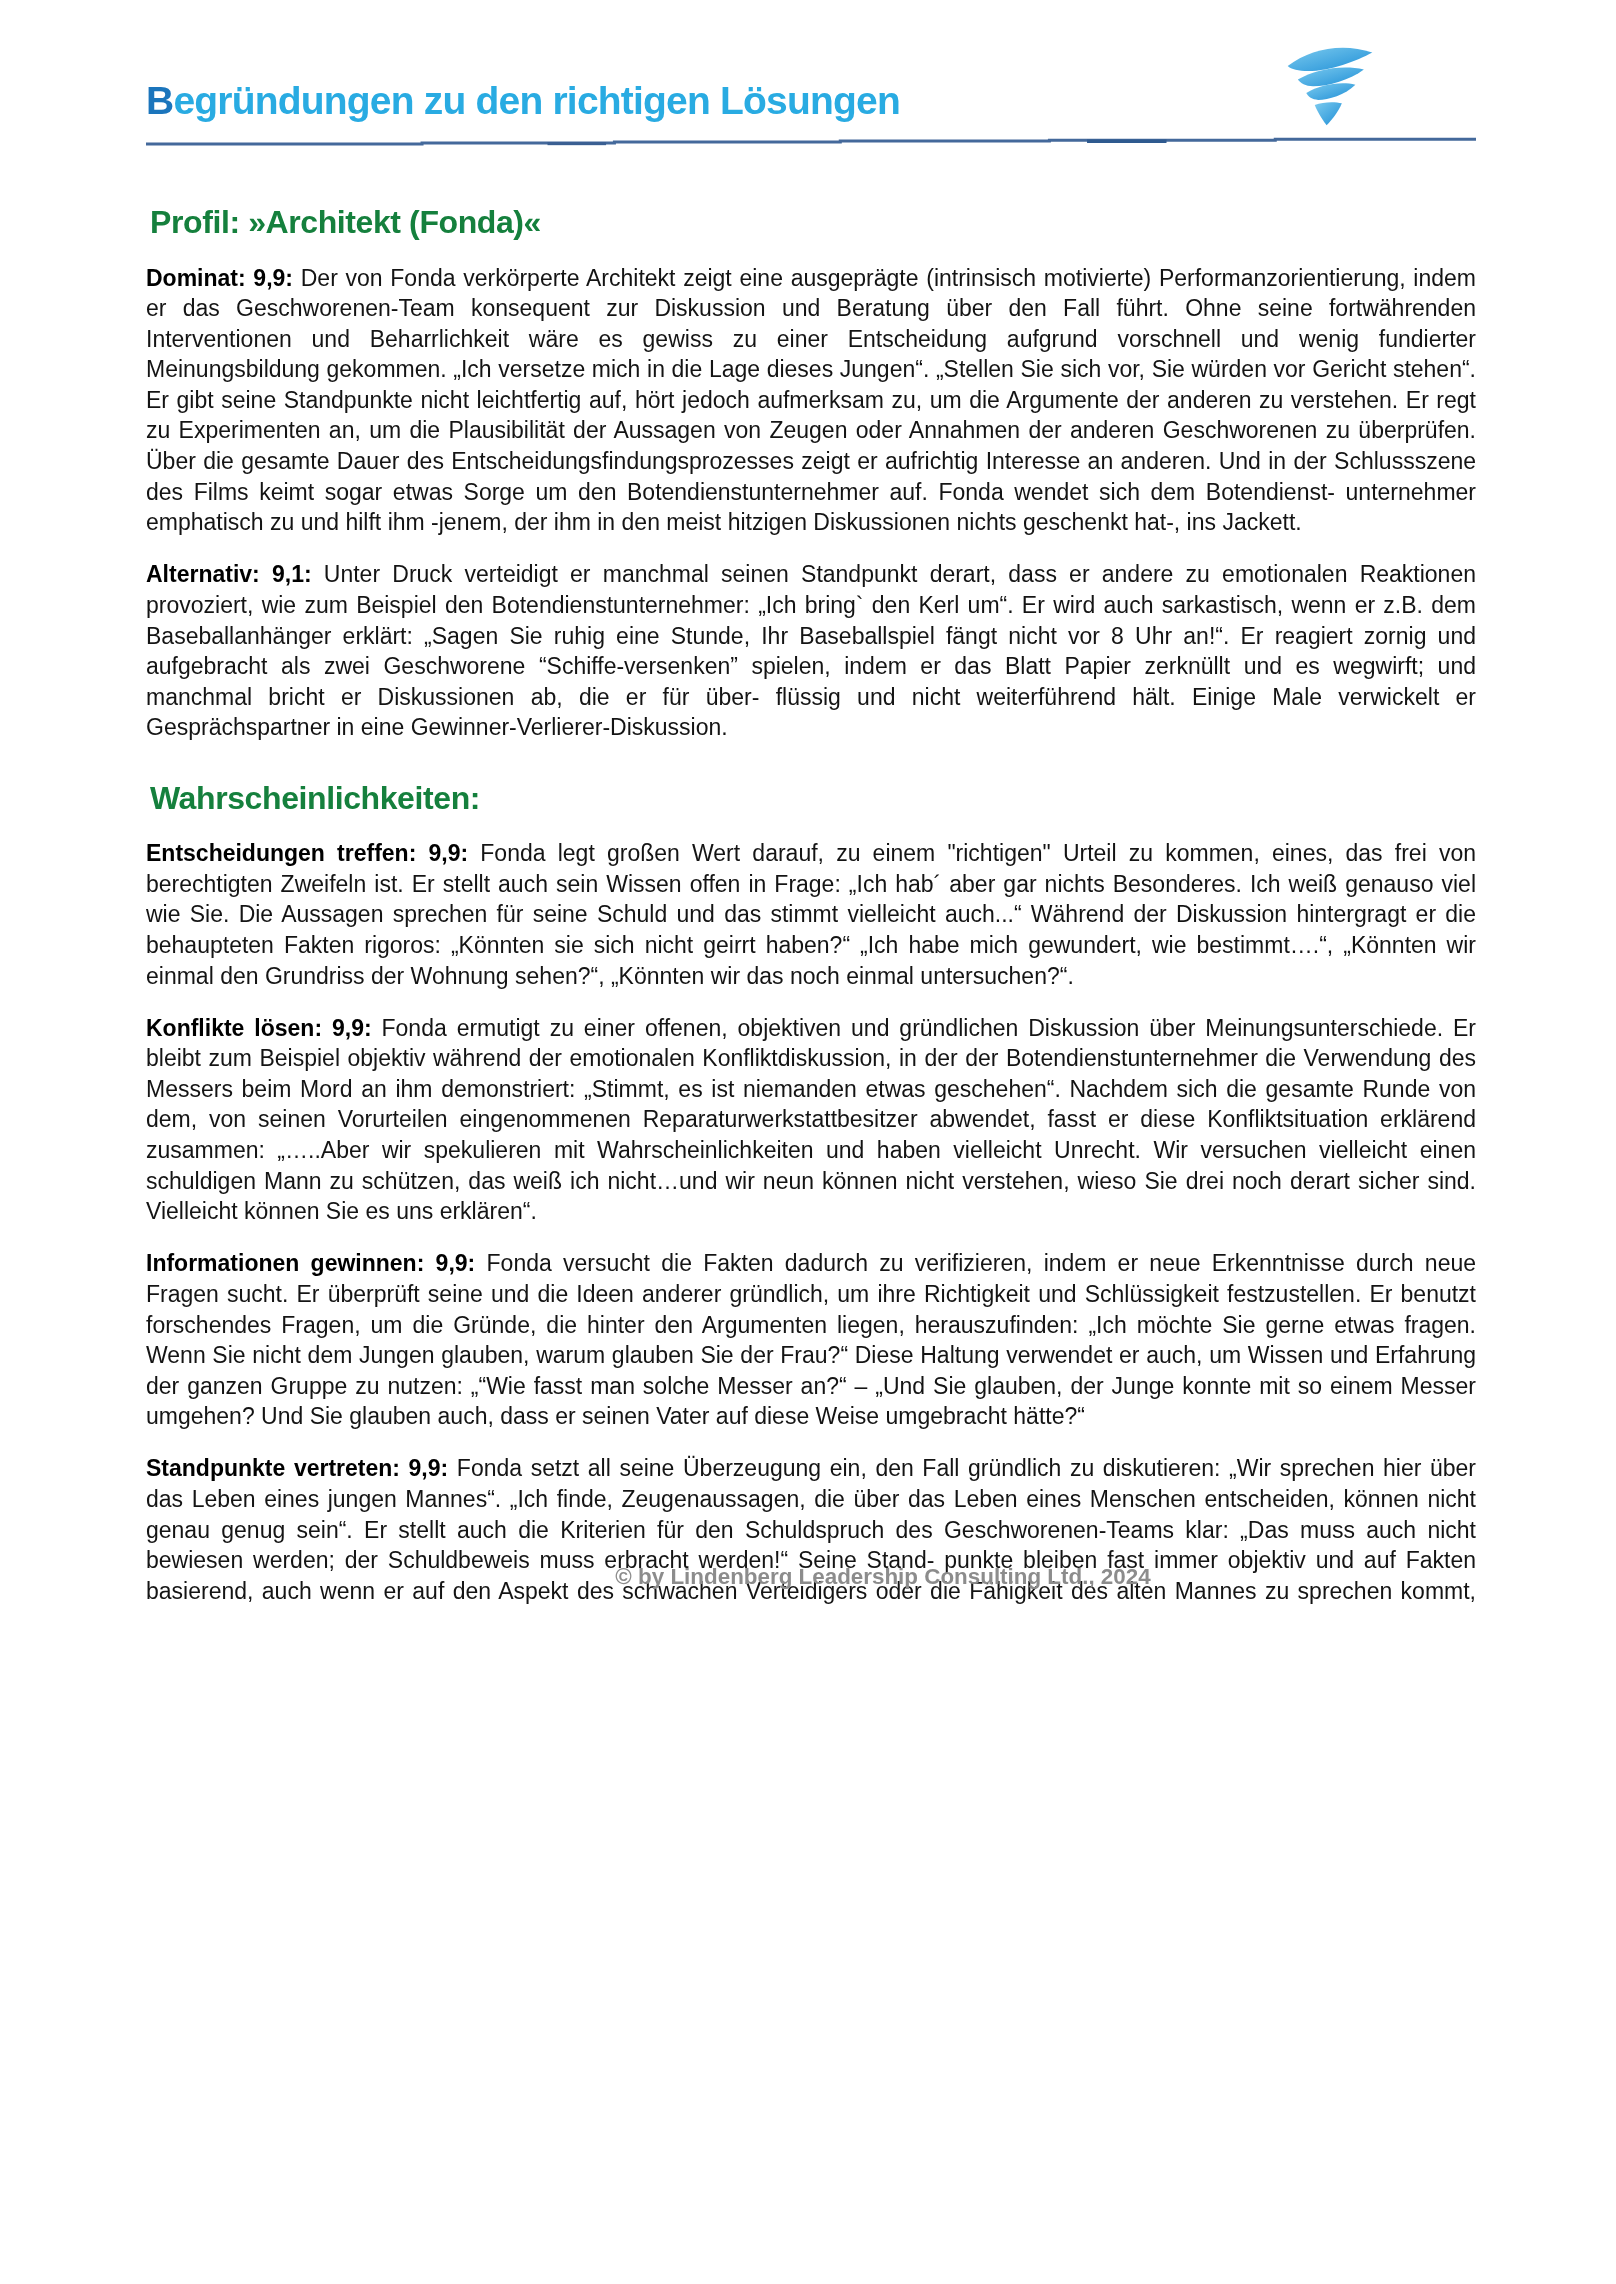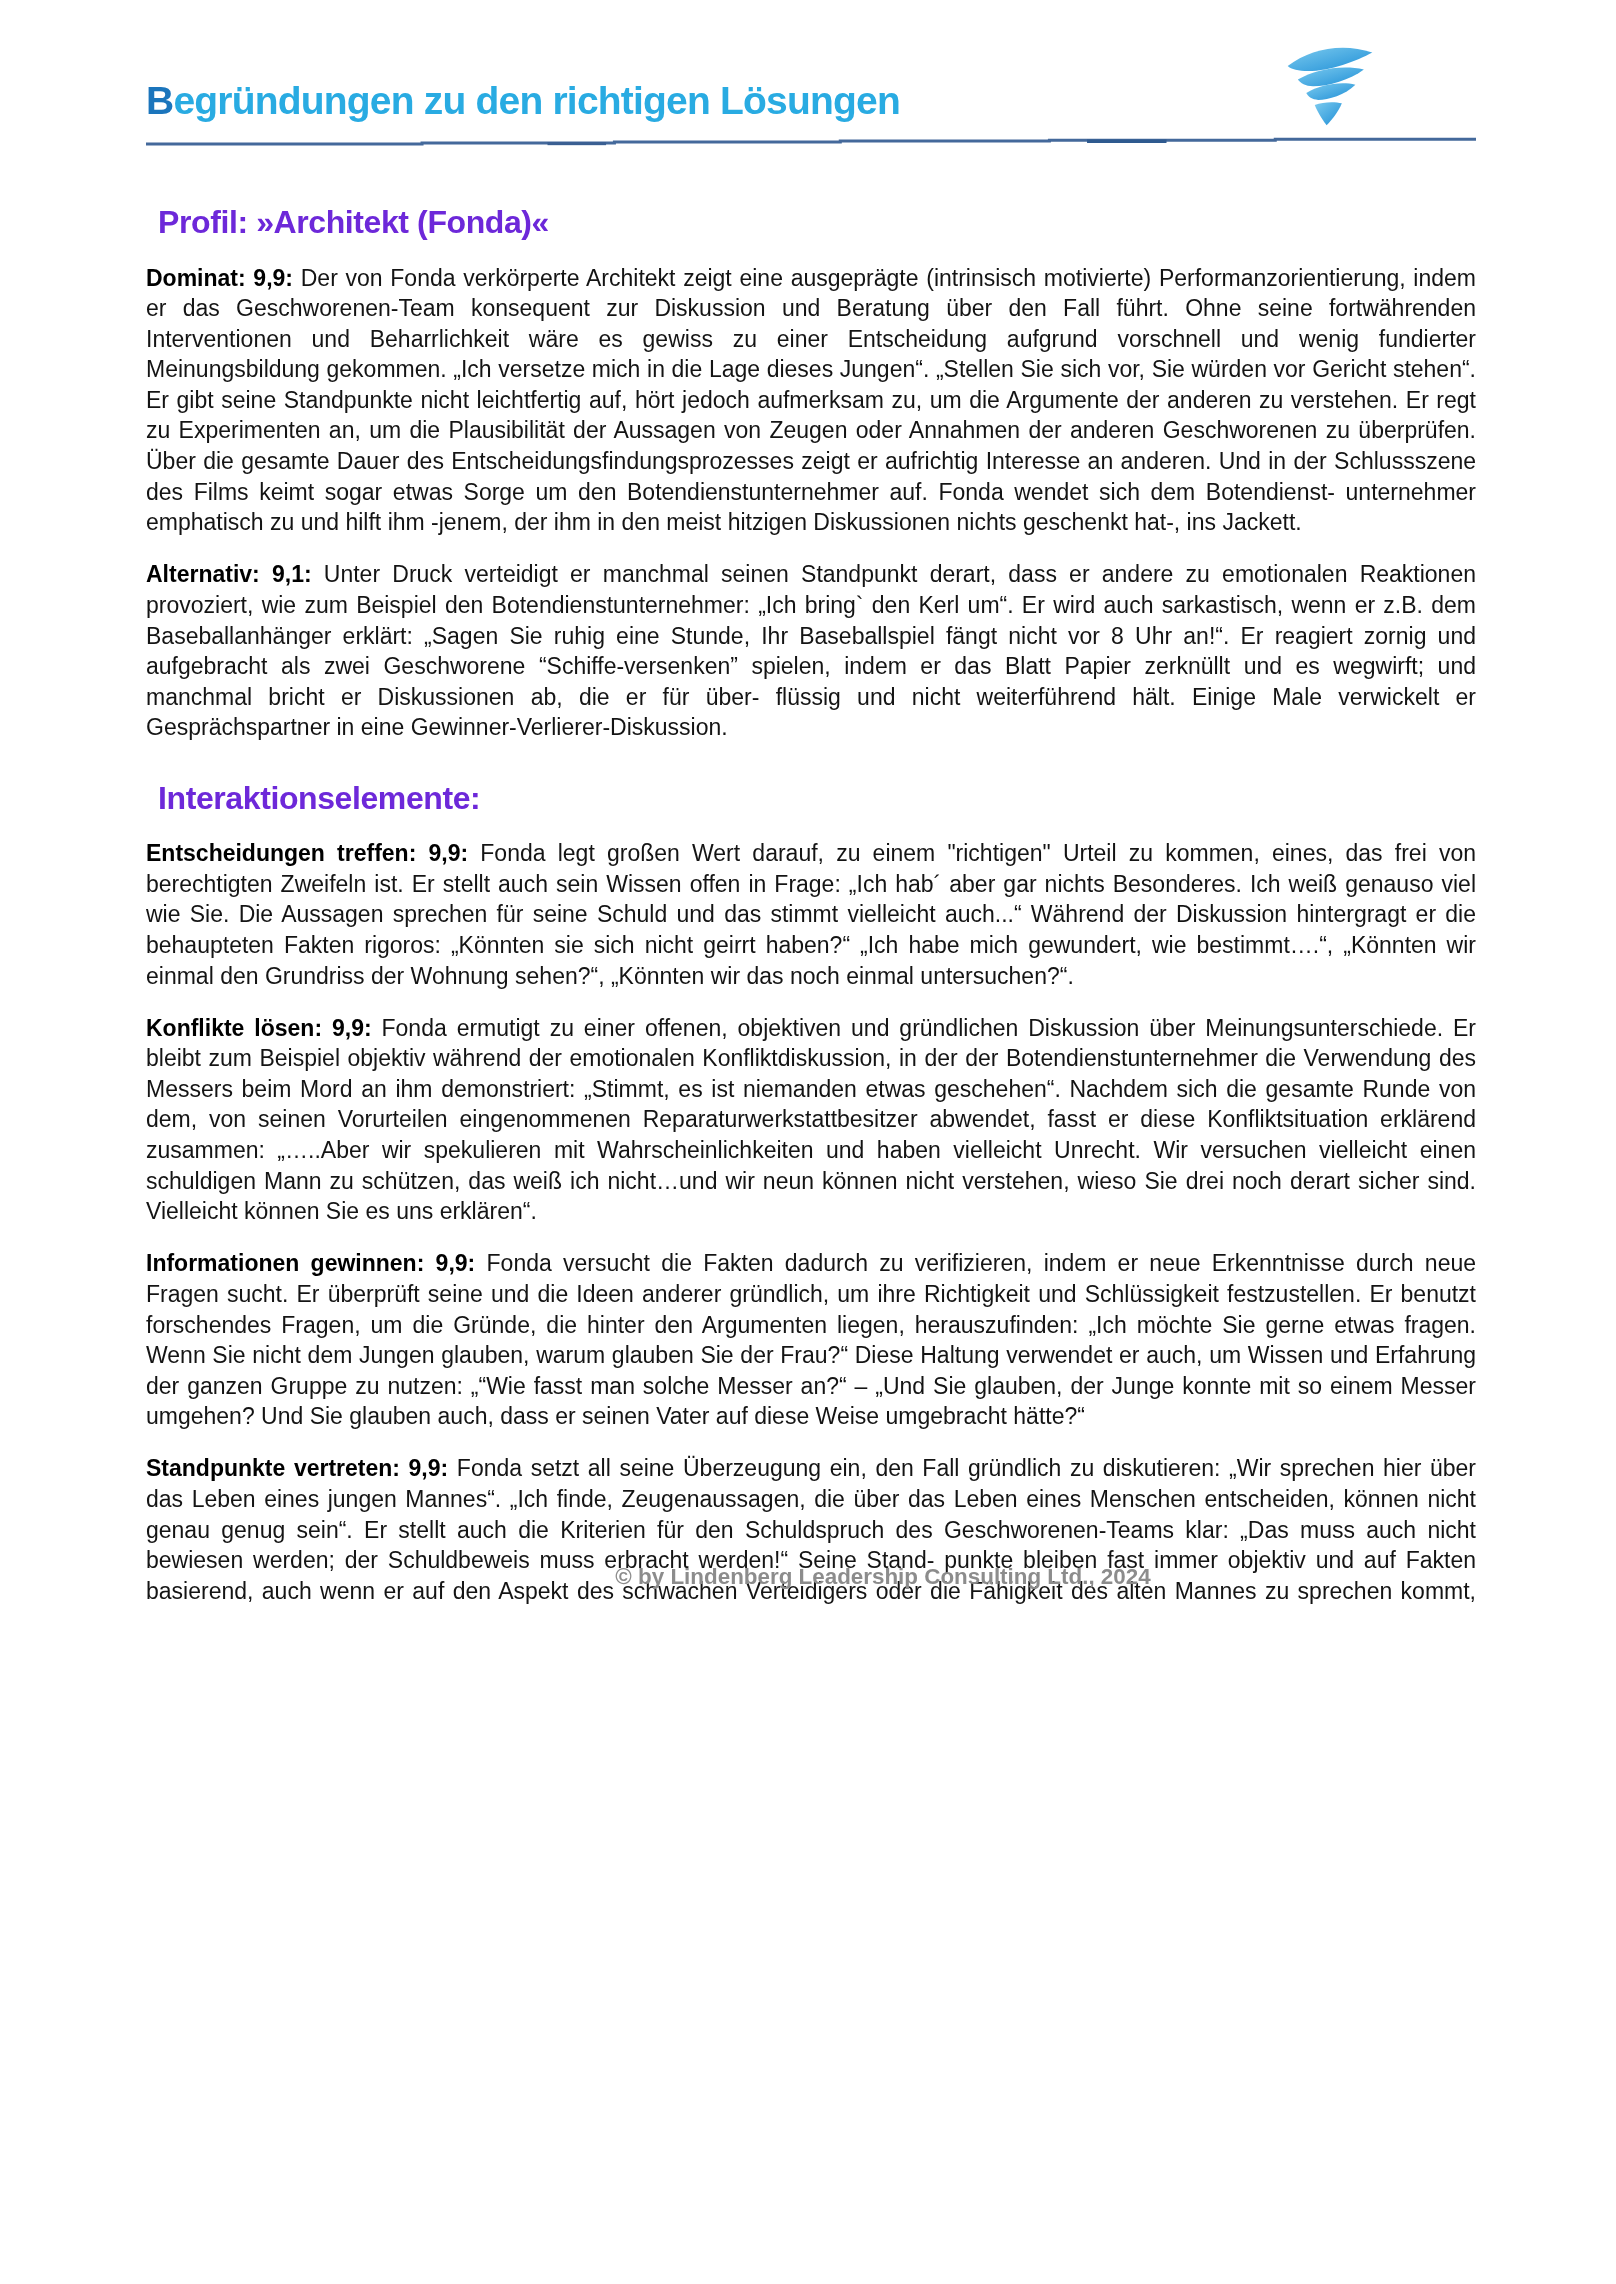--- a/index.html
+++ b/index.html
@@ -34,25 +34,25 @@
     height: 85px;
   }
   .logo svg { width: 100%; height: 100%; display: block; }
   .rule {
     margin-top: 13.3px;
     height: 10px;
     width: 100%;
   }
   .rule svg { width: 100%; height: 10px; display: block; }
   h2 {
-    margin: 12px;
+    margin: 4px;
     font-size: 32px;
     font-weight: 700;
     letter-spacing: -0.4px;
-    color: #6d28d9;
+    color: #15803d;
     line-height: 1.15;
   }
   .h-profil { margin-top: 58px; }
   .h-interakt { margin-top: 37px; }
   p.para {
     margin: 21.6px 0 21.6px 0;
     font-size: 23px;
     line-height: 1.33;
     text-align: justify;
     color: #141414;
@@ -102,21 +102,21 @@
     </div>
 
     <main>
 
       <h2 class="h-profil">Profil: »Architekt (Fonda)«</h2>
 
       <p class="para"><span class="lead">Dominat: 9,9:</span> <span>Der von Fonda verkörperte Architekt zeigt eine ausgeprägte (intrinsisch motivierte) Performanzorientierung, indem er das Geschworenen-Team konsequent zur Diskussion und Beratung über den Fall führt. Ohne seine fortwährenden Interventionen und Beharrlichkeit wäre es gewiss zu einer Entscheidung aufgrund vorschnell und wenig fundierter Meinungsbildung gekommen. „Ich versetze mich in die Lage dieses Jungen“. „Stellen Sie sich vor, Sie würden vor Gericht stehen“. Er gibt seine Standpunkte nicht leichtfertig auf, hört jedoch aufmerksam zu, um die Argumente der anderen zu verstehen. Er regt zu Experimenten an, um die Plausibilität der Aussagen von Zeugen oder Annahmen der anderen Geschworenen zu überprüfen. Über die gesamte Dauer des Entscheidungsfindungsprozesses zeigt er aufrichtig Interesse an anderen. Und in der Schlussszene des Films keimt sogar etwas Sorge um den Botendienstunternehmer auf. Fonda wendet sich dem Botendienst- unternehmer emphatisch zu und hilft ihm -jenem, der ihm in den meist hitzigen Diskussionen nichts geschenkt hat-, ins Jackett.</span></p>
 
       <p class="para"><span class="lead">Alternativ: 9,1:</span> <span>Unter Druck verteidigt er manchmal seinen Standpunkt derart, dass er andere zu emotionalen Reaktionen provoziert, wie zum Beispiel den Botendienstunternehmer: „Ich bring` den Kerl um“. Er wird auch sarkastisch, wenn er z.B. dem Baseballanhänger erklärt: „Sagen Sie ruhig eine Stunde, Ihr Baseballspiel fängt nicht vor 8 Uhr an!“. Er reagiert zornig und aufgebracht als zwei Geschworene “Schiffe-versenken” spielen, indem er das Blatt Papier zerknüllt und es wegwirft; und manchmal bricht er Diskussionen ab, die er für über- flüssig und nicht weiterführend hält. Einige Male verwickelt er Gesprächspartner in eine Gewinner-Verlierer-Diskussion.</span></p>
 
-      <h2 class="h-interakt">Interaktionselemente:</h2>
+      <h2 class="h-interakt">Wahrscheinlichkeiten:</h2>
 
       <p class="para"><span class="lead">Entscheidungen treffen: 9,9:</span> <span>Fonda legt großen Wert darauf, zu einem "richtigen" Urteil zu kommen, eines, das frei von berechtigten Zweifeln ist.  Er stellt auch sein Wissen offen in Frage: „Ich hab´ aber gar nichts Besonderes. Ich weiß genauso viel wie Sie. Die Aussagen sprechen für seine Schuld und das stimmt vielleicht auch...“ Während der Diskussion hintergragt er die behaupteten Fakten rigoros: „Könnten sie sich nicht geirrt haben?“ „Ich habe mich gewundert, wie bestimmt….“, „Könnten wir einmal den Grundriss der Wohnung sehen?“, „Könnten wir das noch einmal untersuchen?“.</span></p>
 
       <p class="para"><span class="lead">Konflikte lösen: 9,9:</span> <span>Fonda ermutigt zu einer offenen, objektiven und gründlichen Diskussion über Meinungsunterschiede. Er bleibt zum Beispiel objektiv während der emotionalen Konfliktdiskussion, in der der Botendienstunternehmer die Verwendung des Messers beim Mord an ihm demonstriert: „Stimmt, es ist niemanden etwas geschehen“. Nachdem sich die gesamte Runde von dem, von seinen Vorurteilen eingenommenen Reparaturwerkstattbesitzer abwendet, fasst er diese Konfliktsituation erklärend zusammen: „…..Aber wir spekulieren mit Wahrscheinlichkeiten und haben vielleicht Unrecht. Wir versuchen vielleicht einen schuldigen Mann zu schützen, das weiß ich nicht…und wir neun können nicht verstehen, wieso Sie drei noch derart sicher sind. Vielleicht können Sie es uns erklären“.</span></p>
 
       <p class="para"><span class="lead">Informationen gewinnen: 9,9:</span> <span>Fonda versucht die Fakten dadurch zu verifizieren, indem er neue Erkenntnisse durch neue Fragen sucht. Er überprüft seine und die Ideen anderer gründlich, um ihre Richtigkeit und Schlüssigkeit festzustellen. Er benutzt forschendes Fragen, um die Gründe, die hinter den Argumenten liegen, herauszufinden: „Ich möchte Sie gerne etwas fragen. Wenn Sie nicht dem Jungen glauben, warum glauben Sie der Frau?“ Diese Haltung verwendet er auch, um Wissen und Erfahrung der ganzen Gruppe zu nutzen: „“Wie fasst man solche Messer an?“ – „Und Sie glauben, der Junge konnte mit so einem Messer umgehen? Und Sie glauben auch, dass er seinen Vater auf diese Weise umgebracht hätte?“</span></p>
 
       <p class="para"><span class="lead">Standpunkte vertreten: 9,9:</span> <span>Fonda setzt all seine Überzeugung ein, den Fall gründlich zu diskutieren: „Wir sprechen hier über das Leben eines jungen Mannes“. „Ich finde, Zeugenaussagen, die über das Leben eines Menschen entscheiden, können nicht genau genug sein“. Er stellt auch die Kriterien für den Schuldspruch des Geschworenen-Teams klar: „Das muss auch nicht bewiesen werden; der Schuldbeweis muss  erbracht werden!“ Seine Stand- punkte bleiben fast immer objektiv und auf Fakten basierend, auch wenn er auf den Aspekt des schwachen Verteidigers oder die Fähigkeit des alten Mannes zu sprechen kommt, die Strecke in 15 Sekunden gehen zu können. Sein Alternativverhalten zeigt sich, wenn er versucht, die Gruppe beim Thema zu halten: „Wir sind nicht hier, um Witze zu erzählen!“.</span></p>
 
     </main>

